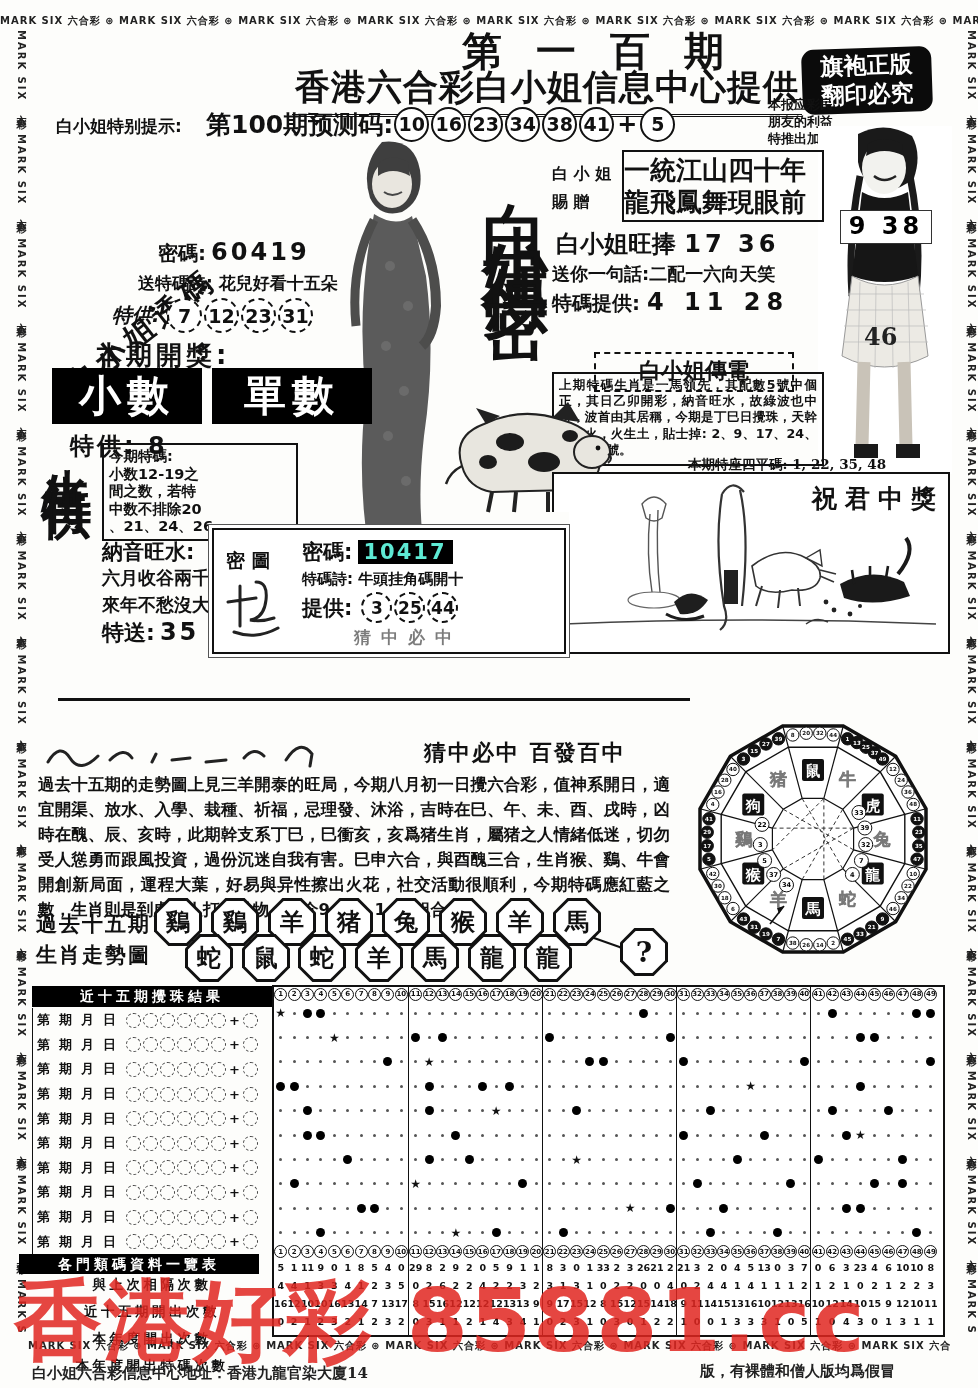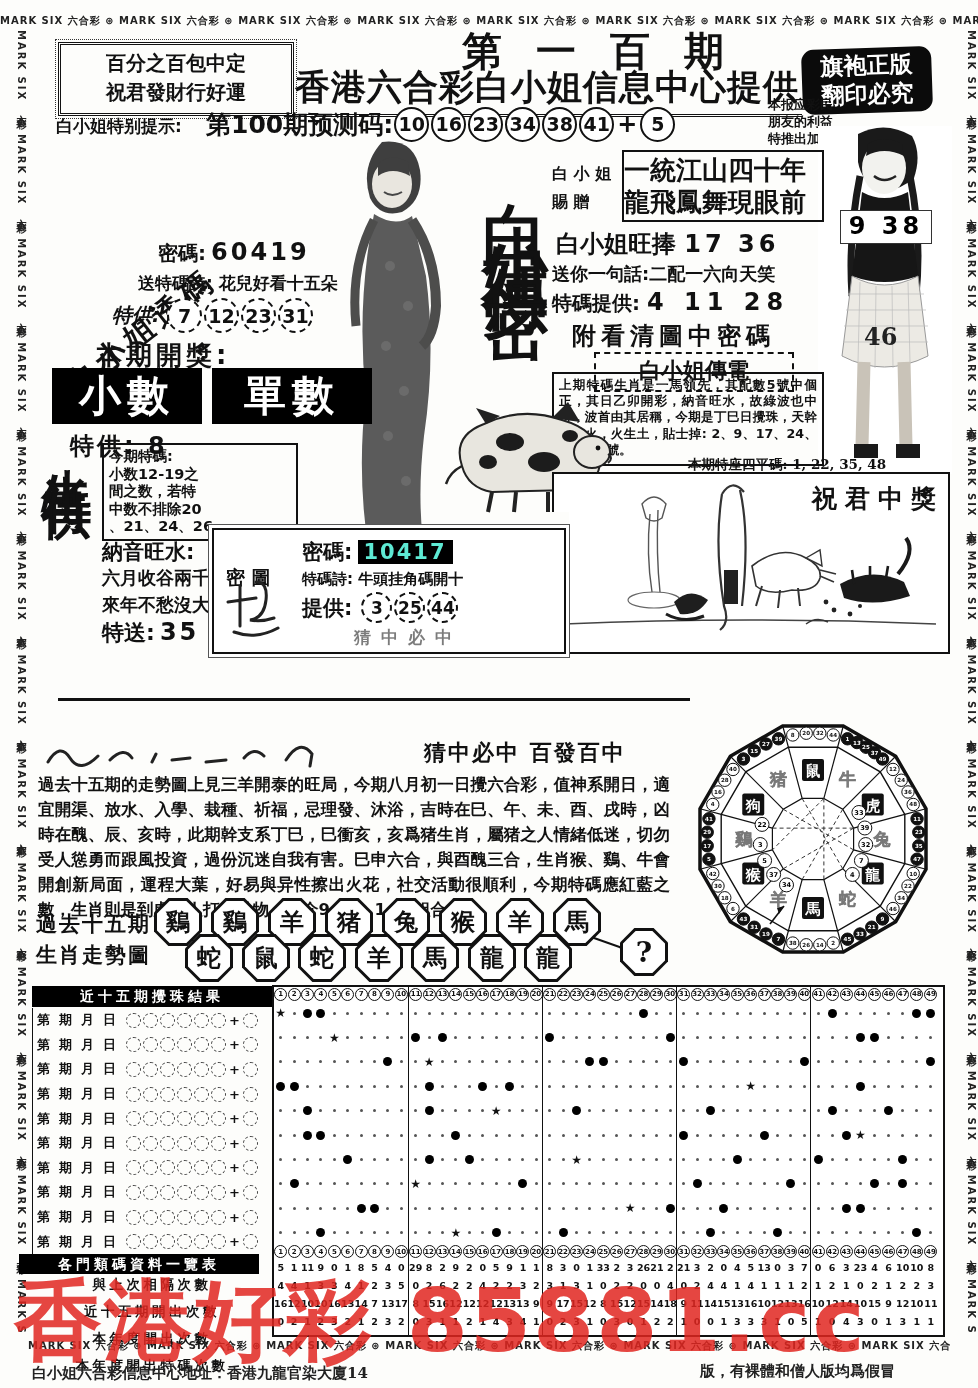--- a/index.html
+++ b/index.html
@@ -91,22 +91,20 @@
 </head>
 <body>
 
 <div class="page">
 
   <div class="abs strip" id="strip-top" style="left:0;top:6;top:6px;width:978px;height:26px;padding-top:8px;">MARK SIX 六合彩 ⊛ MARK SIX 六合彩 ⊛ MARK SIX 六合彩 ⊛ MARK SIX 六合彩 ⊛ MARK SIX 六合彩 ⊛ MARK SIX 六合彩 ⊛ MARK SIX 六合彩 ⊛ MARK SIX 六合彩 ⊛ MARK SIX 六合彩 ⊛ MARK SIX 六合彩 ⊛ MARK SIX 六合彩 ⊛ MARK SIX 六合彩 ⊛ MARK SIX 六合彩 ⊛ MARK SIX 六合彩 ⊛ </div>
   <div class="abs strip vert" id="strip-left" style="left:2px;top:30px;width:26px;height:1305px;">MARK SIX 六合彩 ⊛ MARK SIX 六合彩 ⊛ MARK SIX 六合彩 ⊛ MARK SIX 六合彩 ⊛ MARK SIX 六合彩 ⊛ MARK SIX 六合彩 ⊛ MARK SIX 六合彩 ⊛ MARK SIX 六合彩 ⊛ MARK SIX 六合彩 ⊛ MARK SIX 六合彩 ⊛ MARK SIX 六合彩 ⊛ MARK SIX 六合彩 ⊛ MARK SIX 六合彩 ⊛ MARK SIX 六合彩 ⊛ MARK SIX 六合彩 ⊛ MARK SIX 六合彩 ⊛ </div>
   <div class="abs strip vert" id="strip-right" style="left:952px;top:30px;width:26px;height:1305px;">MARK SIX 六合彩 ⊛ MARK SIX 六合彩 ⊛ MARK SIX 六合彩 ⊛ MARK SIX 六合彩 ⊛ MARK SIX 六合彩 ⊛ MARK SIX 六合彩 ⊛ MARK SIX 六合彩 ⊛ MARK SIX 六合彩 ⊛ MARK SIX 六合彩 ⊛ MARK SIX 六合彩 ⊛ MARK SIX 六合彩 ⊛ MARK SIX 六合彩 ⊛ MARK SIX 六合彩 ⊛ MARK SIX 六合彩 ⊛ MARK SIX 六合彩 ⊛ MARK SIX 六合彩 ⊛ </div>
   <div class="abs strip" id="strip-bottom" style="left:28px;top:1339px;width:922px;height:22px;">MARK SIX 六合彩 ⊛ MARK SIX 六合彩 ⊛ MARK SIX 六合彩 ⊛ MARK SIX 六合彩 ⊛ MARK SIX 六合彩 ⊛ MARK SIX 六合彩 ⊛ MARK SIX 六合彩 ⊛ MARK SIX 六合彩 ⊛ MARK SIX 六合彩 ⊛ MARK SIX 六合彩 ⊛ MARK SIX 六合彩 ⊛ MARK SIX 六合彩 ⊛ MARK SIX 六合彩 ⊛ MARK SIX 六合彩 ⊛ </div>
 
-  <div class="abs hdr-left-box pre" style="left:58px;top:42px;width:230px;height:64px;">百分之百包中定
-祝君發財行好運</div>
   <div class="abs issue-title serif" style="left:340px;top:24px;width:540px;height:48px;">第一百期</div>
   <div class="abs main-title serif" style="left:292px;top:64px;width:510px;height:46px;">香港六合彩白小姐信息中心提供</div>
   <div class="abs badge pre" style="left:802px;top:48px;width:130px;height:62px;">旗袍正版
 翻印必究</div>
   <div class="abs notice pre" style="left:768px;top:96px;width:160px;height:54px;">本报应彩民
 朋友的利益
 特推出加强版</div>
 
   <div class="abs tip-label" style="left:56px;top:115px;width:150px;">白小姐特别提示:</div>
   <div class="abs" style="left:206px;top:104px;width:600px;height:40px;display:flex;align-items:center;">
@@ -218,21 +216,21 @@
           <ellipse cx="112" cy="66" rx="16" ry="10"></ellipse>
         <ellipse cx="56" cy="66" rx="9" ry="7"></ellipse>
           <ellipse cx="138" cy="40" rx="8" ry="6"></ellipse>
       </g>
       <path d="M60 96 L56 116 M84 96 L82 116 M116 96 L116 116 M140 94 L142 114" stroke="#222" stroke-width="4"></path>
       <path d="M30 70 Q18 76 14 88" stroke="#222" stroke-width="2.5" fill="none"></path>
     </svg>
   </div>
 
   <div class="abs secret-box" style="left:212px;top:528px;width:350px;height:122px;background:#fff;z-index:3;">
-    <div class="abs kv-label serif" style="left:12px;top:18px;font-size:19px;margin-top:17px;">密 圖</div>
+    <div class="abs kv-label serif" style="left:12px;top:18px;font-size:19px;">密 圖</div>
     <svg class="abs" style="left:8px;top:44px;" width="70" height="70" viewBox="0 0 70 70">
       <path d="M18 12 L18 52 M6 28 L34 24 M34 8 Q46 8 44 26 Q42 44 28 46 Q40 48 52 44 M12 58 Q34 66 56 54" stroke="#222" stroke-width="3" fill="none" stroke-linecap="round"></path>
     </svg>
     <div class="abs" style="left:88px;top:8px;">
       <span class="kv-label" style="font-size:21px;">密碼:</span>
       <span class="inv" style="font-size:21px;">10417</span>
     </div>
     <div class="abs" style="left:88px;top:40px;font-size:15px;font-weight:bold;">
       <span>特碼詩:</span>
       <span>牛頭挂角碼開十</span>
@@ -254,21 +252,20 @@
 龍飛鳳舞現眼前</div>
   <div class="abs" style="left:556px;top:228px;font-size:24px;font-weight:bold;">
     <span>白小姐旺捧</span>
     <span style="letter-spacing:4px;">17  36</span>
   </div>
   <div class="abs" style="left:552px;top:262px;font-size:18px;font-weight:bold;">送你一句話:二配一六向天笑</div>
   <div class="abs" style="left:552px;top:288px;font-size:20px;font-weight:bold;">
     <span>特碼提供:</span>
     <span style="font-size:24px;letter-spacing:6px;">4   11   28</span>
   </div>
-  <div class="abs serif" style="left:572px;top:320px;font-size:24px;font-weight:900;letter-spacing:5px;">附看清圖中密碼</div>
   <div class="abs dashed-box" style="left:594px;top:352px;width:196px;height:36px;">白小姐傳電</div>
   <div class="abs analysis-box" style="left:552px;top:372px;width:258px;height:84px;">上期特碼生肖是一馬領先，其配數5號中個正，其日乙卯開彩，納音旺水，故綠波也中特，波首由其居稱，今期是丁巳日攪珠，天幹丁是火，火生土，貼士掉: 2、9、17、24、31、35號。</div>
   <div class="abs serif" style="left:688px;top:456px;font-size:13.5px;font-weight:900;">本期特座四平碼: 1, 22, 35, 48</div>
 
   <div class="abs wish-box" style="left:552px;top:472px;width:394px;height:178px;background:#fff;z-index:2;">
     <svg width="390" height="174" viewBox="0 0 390 174">
       <path d="M10 150 Q195 142 382 150" stroke="#444" stroke-width="1.4" fill="none"></path>
       <path d="M96 40 Q92 80 98 118 M104 36 Q102 80 106 118" stroke="#555" stroke-width="1.4" fill="none"></path>
       <path d="M88 30 Q100 16 112 30 L108 44 Q100 50 92 44 Z" stroke="#555" stroke-width="1.4" fill="none"></path>
       <ellipse cx="100" cy="126" rx="26" ry="8" fill="none" stroke="#666" stroke-width="1.2"></ellipse>

